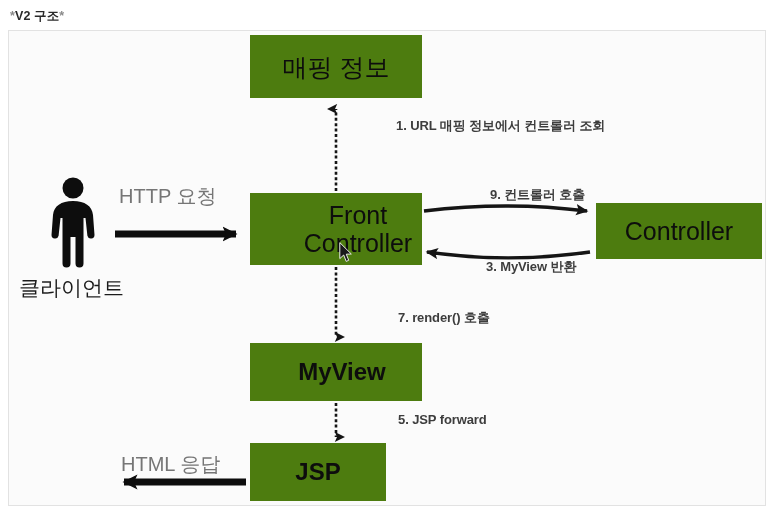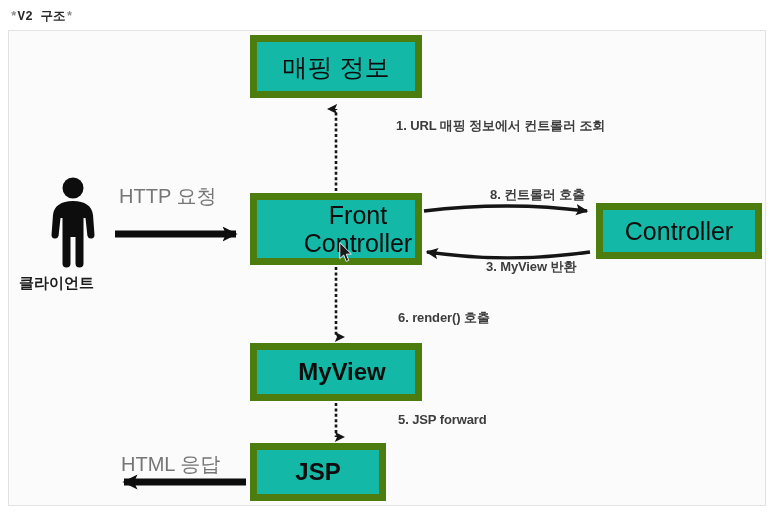--- a/index.html
+++ b/index.html
@@ -17,21 +17,20 @@
   }
   #page-title {
     position: absolute;
     left: 10px;
     top: 8px;
     font-size: 12.5px;
     font-weight: bold;
     color: #2b2b2b;
     letter-spacing: 0.1px;
     white-space: nowrap;
-    font-family: Liberation Mono, monospace;
   }
   #page-title .ast {
     font-weight: bold;
     color: #8a8a8a;
   }
   #diagram-canvas {
     position: absolute;
     left: 8px;
     top: 30px;
     width: 758px;
@@ -42,21 +41,21 @@
   }
   #svg-layer {
     position: absolute;
     left: 0;
     top: 0;
     width: 758px;
     height: 476px;
   }
   .node-box {
     position: absolute;
-    background: #14b8a6;
+    background: #4d7c0f;
     border: 7px solid #4d7c0f;
     box-sizing: border-box;
     display: flex;
     align-items: center;
     justify-content: center;
     text-align: center;
     color: #0d0d0d;
     font-weight: normal;
   }
   .node-label {
@@ -99,24 +98,23 @@
     white-space: nowrap;
     font-weight: normal;
   }
   #label-http-request { left: 110px; top: 152px; }
   #label-html-response { left: 112px; top: 420px; }
 
   #label-client {
     position: absolute;
     left: 10px;
     top: 243px;
-    font-size: 15px;
+    font-size: 21px;
     color: #1b1b1b;
     white-space: nowrap;
-    font-weight: bold;
   }
 
   #client-figure {
     position: absolute;
     left: 36px;
     top: 146px;
     width: 56px;
     height: 92px;
   }
 
@@ -210,23 +208,23 @@
   <div class="node-box" id="box-myview">
     <span class="node-label">MyView</span>
   </div>
 
   <div class="node-box" id="box-jsp">
     <span class="node-label">JSP</span>
   </div>
 
   <div class="plain-label" id="label-http-request">HTTP 요청</div>
   <div class="flow-label" id="label-step1">1. URL 매핑 정보에서 컨트롤러 조회</div>
-  <div class="flow-label" id="label-step2">8. 컨트롤러 호출</div>
+  <div class="flow-label" id="label-step2">9. 컨트롤러 호출</div>
   <div class="flow-label" id="label-step3">3. MyView 반환</div>
-  <div class="flow-label" id="label-step4">6. render() 호출</div>
+  <div class="flow-label" id="label-step4">7. render() 호출</div>
   <div class="flow-label" id="label-step5">5. JSP forward</div>
   <div class="plain-label" id="label-html-response">HTML 응답</div>
 
   <svg id="mouse-cursor" viewBox="0 0 14 21" xmlns="http://www.w3.org/2000/svg">
     <path d="M0.8 0.6 L0.8 16.6 L4.7 13.0 L7.2 19.4 L9.7 18.3 L7.3 12.2 L12.3 12.0 Z" fill="#1a1a1a" stroke="#ffffff" stroke-width="0.9" stroke-linejoin="round"></path>
   </svg>
 
 </div>
 
 </body></html>

